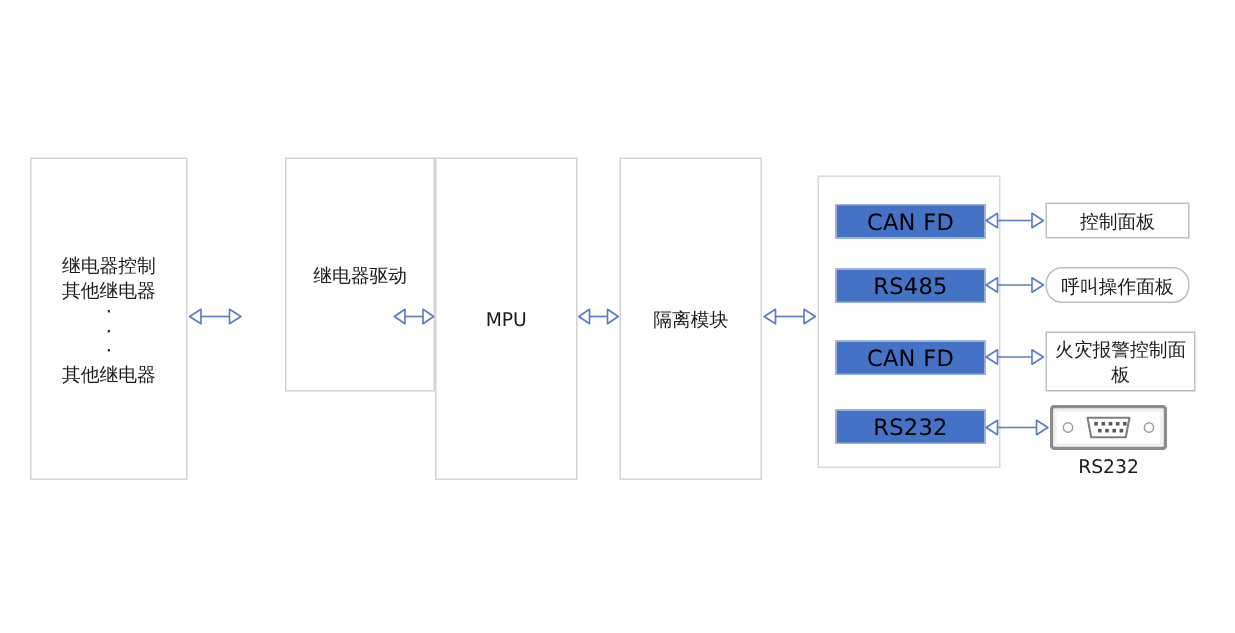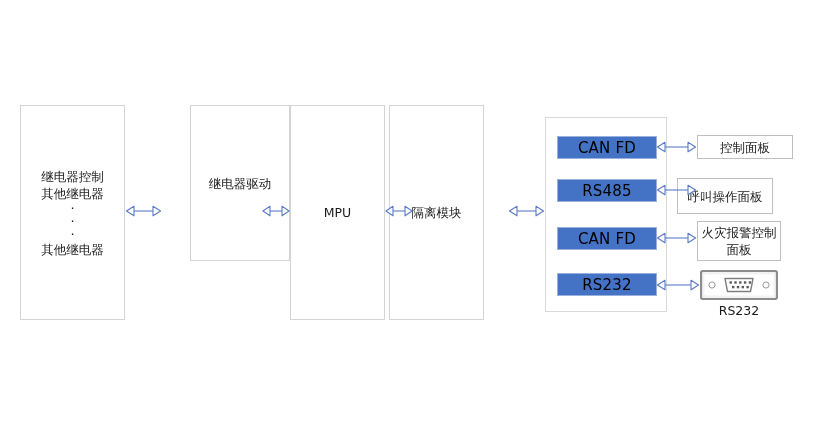--- a/index.html
+++ b/index.html
@@ -119,21 +119,21 @@
       <span class="line">继电器驱动</span>
     </span>
   </div>
 
   <div class="mainbox" id="box-mpu" style="left:290px; top:105px; width:95px; height:215px;">
     <span class="stack">
       <span class="line">MPU</span>
     </span>
   </div>
 
-  <div class="mainbox" id="box-isolation" style="left:389px; top:105px; width:95px; height:215px;">
+  <div class="mainbox" id="box-isolation" style="left:413px; top:105px; width:95px; height:215px;">
     <span class="stack">
       <span class="line">隔离模块</span>
     </span>
   </div>
 
   <div id="iface-panel" style="left:545px; top:117px; width:122px; height:195px;">
 
     <div class="ifbar" style="left:11px; top:18px; width:100px; height:23px;">
       <span>CAN FD</span>
     </div>
@@ -148,25 +148,25 @@
 
     <div class="ifbar" style="left:11px; top:155px; width:100px; height:23px;">
       <span>RS232</span>
     </div>
   </div>
 
   <div class="periph" style="left:697px; top:135px; width:96px; height:24px;">
     <span>控制面板</span>
   </div>
 
-  <div class="periph" style="left:677px; top:178px; width:96px; height:36px;">
+  <div class="periph" style="left:697px; top:178px; width:96px; height:24px;border-radius:11px;">
     <span>呼叫操作面板</span>
   </div>
 
-  <div class="periph" style="left:697px; top:221px; width:84px; height:40px;">
+  <div class="periph" style="left:697px; top:221px; width:100px; height:40px;">
     <span>火灾报警控制面板</span>
   </div>
 
   <div id="db9" style="left:700px; top:270px;">
     <svg width="78" height="30" viewBox="0 0 78 30">
       <rect x="1" y="1" width="76" height="28" rx="2" ry="2" fill="#f2f2f2" stroke="#8c8c8c" stroke-width="2.2"></rect>
       <rect x="4.5" y="4.5" width="69" height="21" rx="1" ry="1" fill="#ffffff" stroke="none"></rect>
       <circle cx="12" cy="15" r="3.1" fill="#ffffff" stroke="#9a9a9a" stroke-width="1"></circle>
       <circle cx="66" cy="15" r="3.1" fill="#ffffff" stroke="#9a9a9a" stroke-width="1"></circle>
       <path d="M 25 8.5 L 53 8.5 L 50.5 21.5 L 27.5 21.5 Z" fill="#ffffff" stroke="#7f7f7f" stroke-width="1.4" stroke-linejoin="round"></path>

